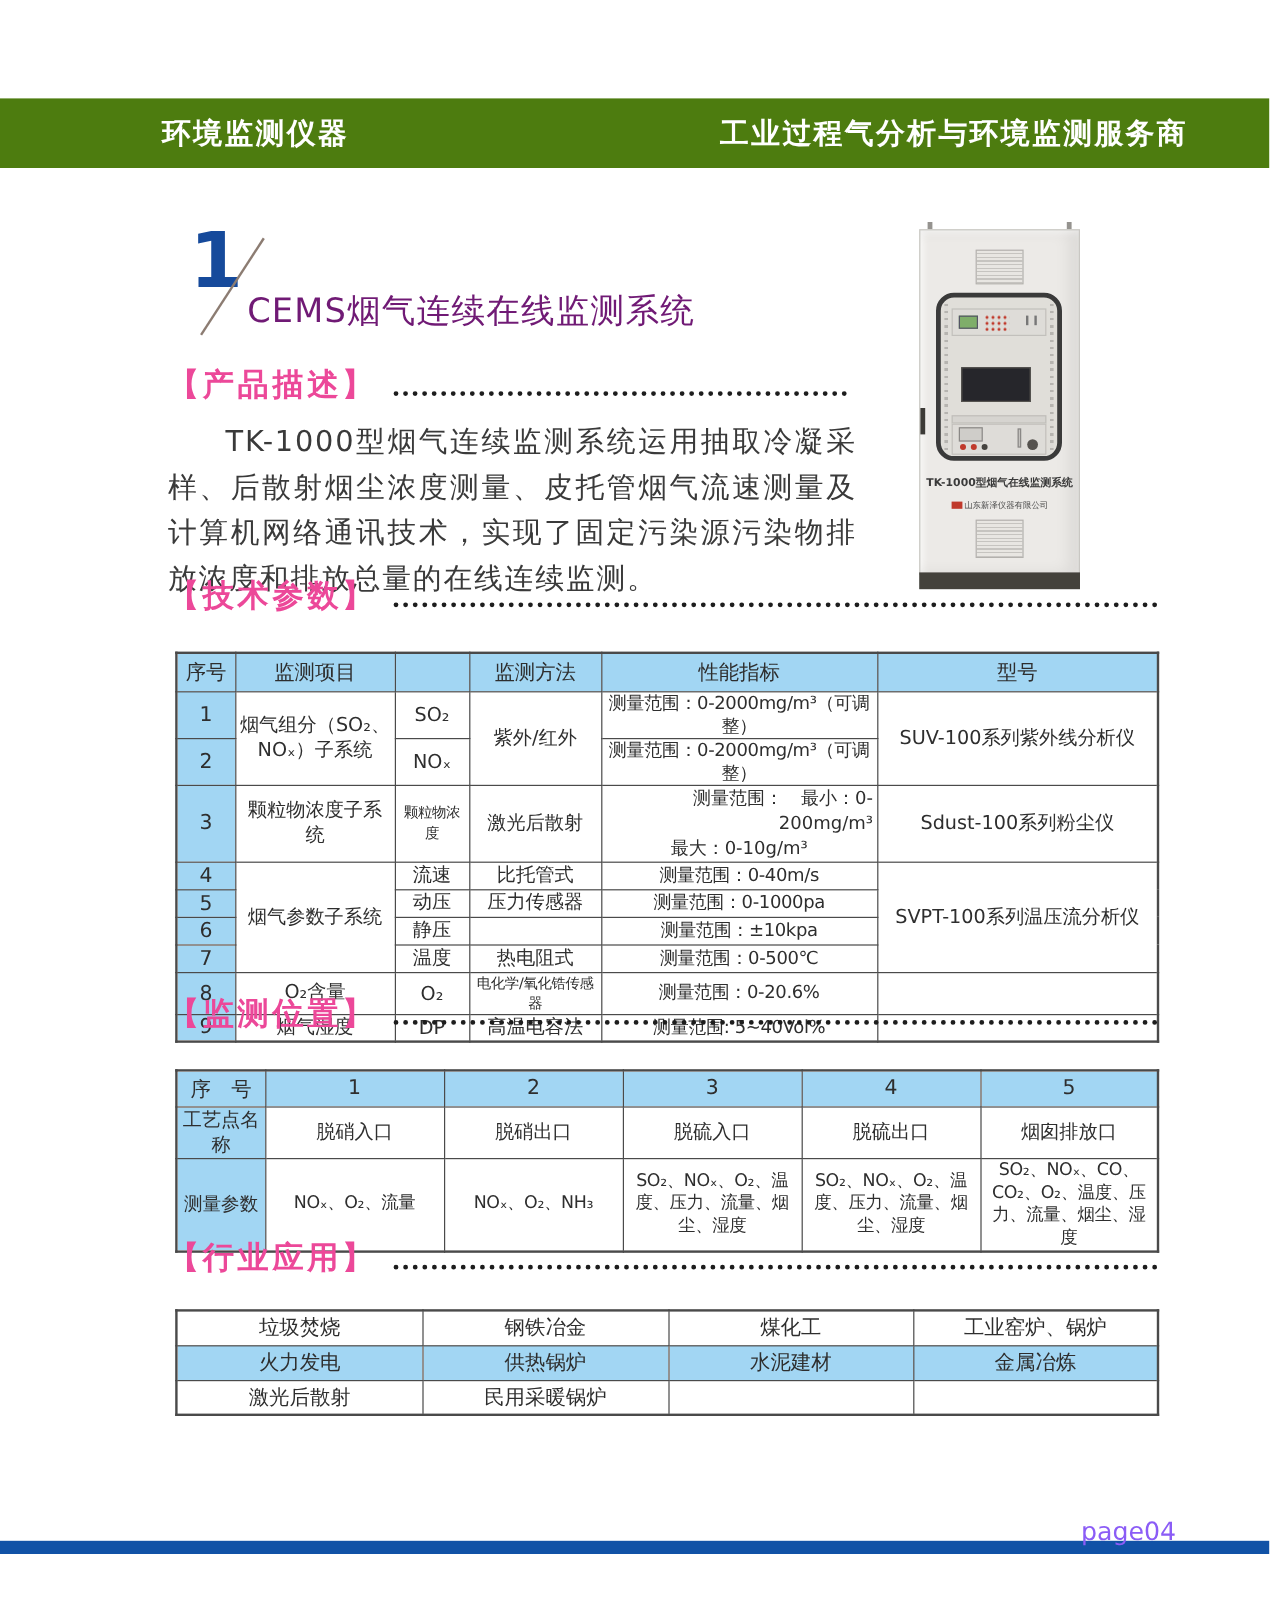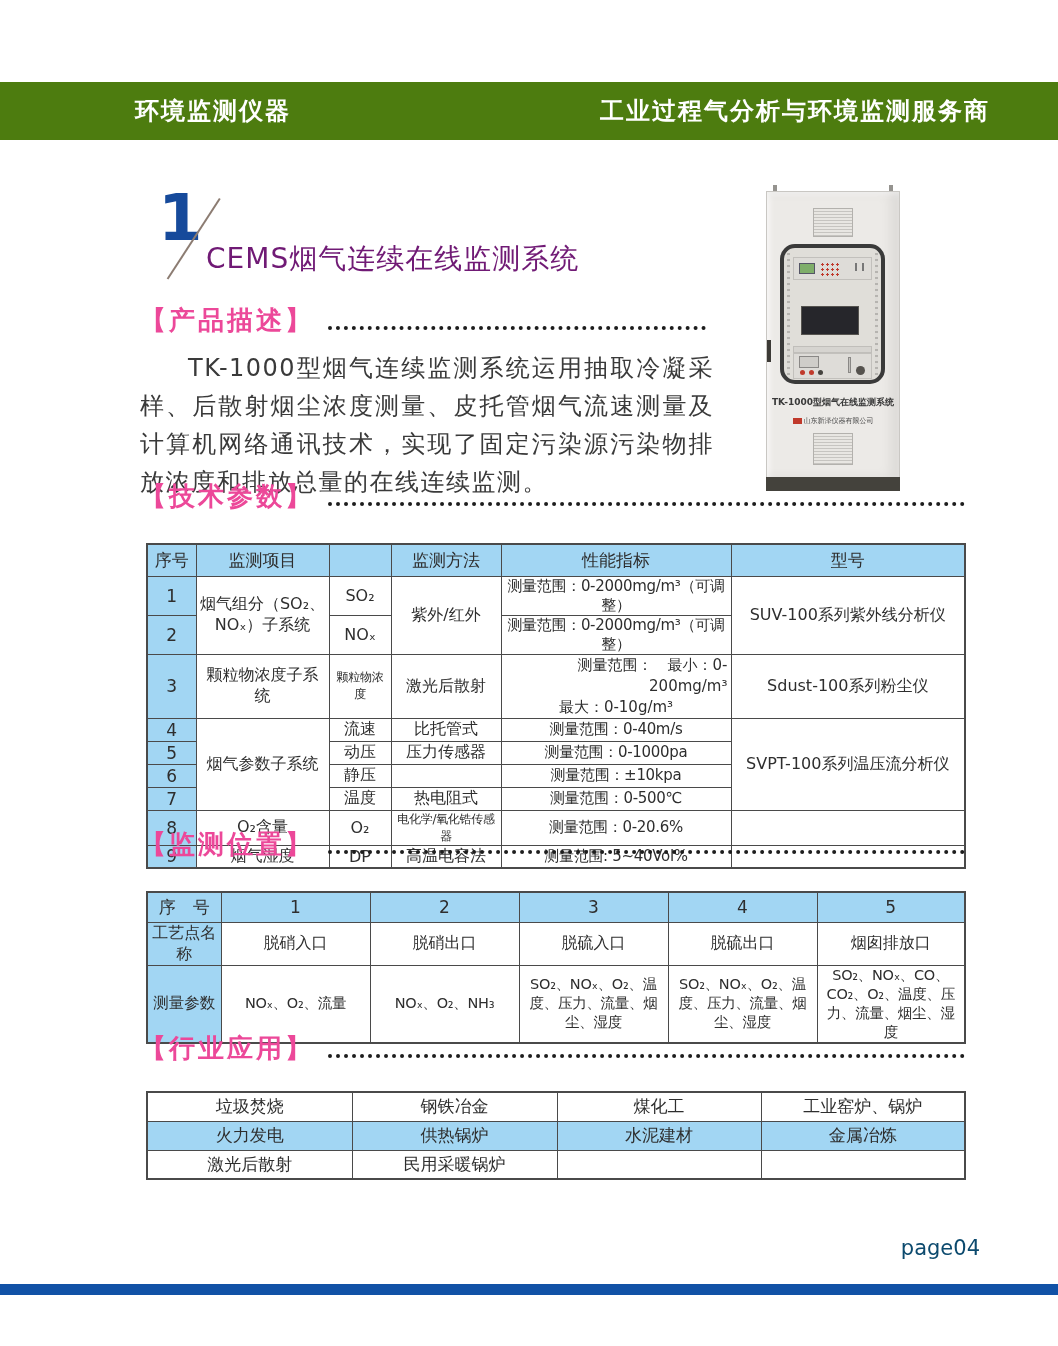--- a/index.html
+++ b/index.html
@@ -112,21 +112,21 @@
   .cab-handle { position: absolute; left: 0; top: 148px; width: 4px; height: 22px; background: #3c3a36; }
   .cab-label { position: absolute; top: 204px; left: 0; width: 100%; text-align: center;
     font-size: 9px; font-weight: bold; color: #3a3a3a; white-space: nowrap; }
   .cab-company { position: absolute; top: 224px; left: 0; width: 100%; text-align: center;
     font-size: 7px; color: #4a4a4a; white-space: nowrap; }
   .logo-mark { display: inline-block; width: 9px; height: 6px; background: #c0392b;
     vertical-align: middle; margin-right: 2px; }
   .cab-base { position: absolute; top: 293px; left: 0; width: 100%; height: 14px; background: #44423c; }
   
   .footbar { position: absolute; left: 0; top: 1284px; width: 100%; height: 11px; background: #1152a6; }
-  .pagenum { position: absolute; right: 78px; top: 1236px; font-size: 21px; color: #0c4a6e; }
+  .pagenum { position: absolute; right: 78px; top: 1264px; font-size: 21px; color: #8b5cf6; }
 </style>
 </head>
 <body>
 
 <div class="page">
 
   <div class="topbar">
     <span>环境监测仪器</span>
     <span>工业过程气分析与环境监测服务商</span>
   </div>

